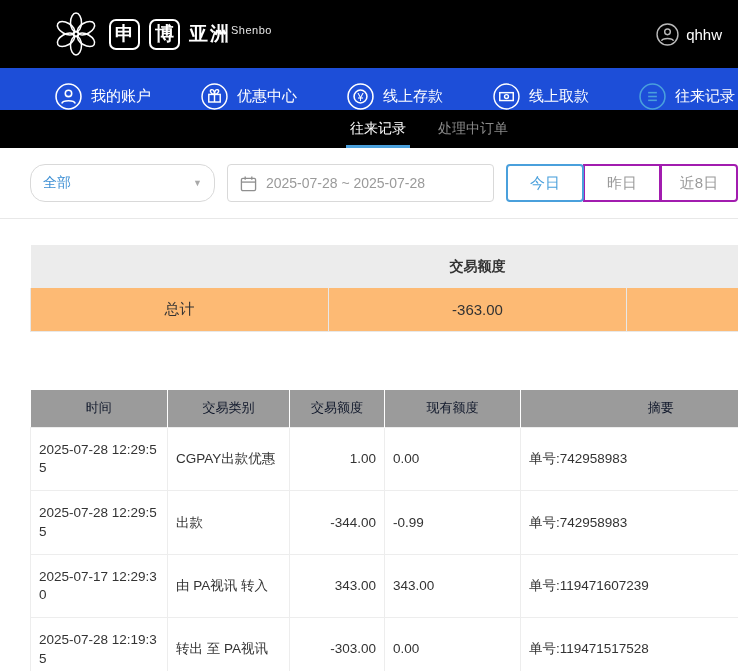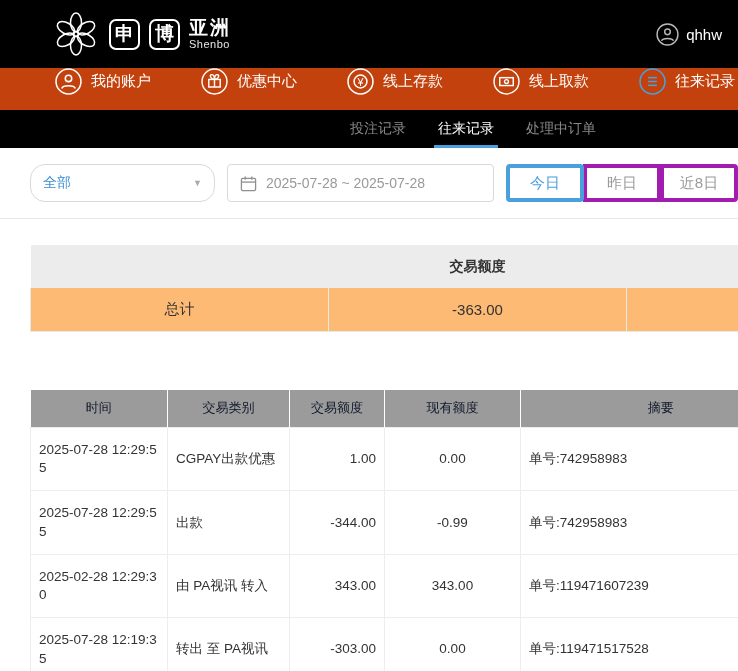--- a/index.html
+++ b/index.html
@@ -5,28 +5,28 @@
   * { margin:0; padding:0; box-sizing:border-box; }
   html,body { width:738px; height:671px; overflow:hidden; background:#fff;
     font-family:"Liberation Sans","DejaVu Sans",sans-serif; }
 
   
   .topbar { height:68px; background:#000; display:flex; align-items:center; padding:0 16px 0 52px; }
   .logo { display:flex; align-items:center; gap:9px; cursor:pointer; }
   .logo-flower { width:48px; height:48px; display:block; }
   .logo-box { width:31px; height:31px; border:2px solid #fff; border-radius:7px; color:#fff;
     font-size:19px; font-weight:bold; display:flex; align-items:center; justify-content:center; }
-  .logo-right { display:flex; flex-direction:column; line-height:1.1; color:#fff;justify-content:flex-end; }
+  .logo-right { display:flex; flex-direction:row; line-height:1.1; color:#fff;justify-content:flex-end; }
   .logo-region { font-size:19px; font-weight:bold; letter-spacing:2px; }
   .logo-sub { font-size:11px; color:#e6e6e6; letter-spacing:.5px; }
   .user { margin-left:auto; display:flex; align-items:center; gap:7px; color:#fff; font-size:15px; cursor:pointer; }
   .user-icon { width:23px; height:23px; color:#b9b9b9; }
 
   
-  .mainnav { height:42px; background:#c2410c; display:flex; align-items:flex-start; gap:50px; padding-left:55px; }
+  .mainnav { height:42px; background:#1d4ed8; display:flex; align-items:flex-end; gap:50px; padding-left:55px; }
   .nav-item { display:flex; align-items:center; gap:9px; color:#fff; font-size:15px; white-space:nowrap; cursor:pointer; }
   .nav-icon { width:27px; height:27px; color:#fff; flex:0 0 auto; }
   .nav-item.active .nav-icon { color:#4aa0dc; }
   .nav-icon svg { width:100%; height:100%; display:block; }
 
   
   .subnav { height:38px; background:#000; display:flex; gap:32px; padding-left:350px; }
   .tab { color:#8a8a8a; font-size:14px; display:flex; align-items:center; position:relative; cursor:pointer; white-space:nowrap; }
   .tab.active { color:#fff; }
   .tab.active::after { content:""; position:absolute; left:-4px; right:-4px; bottom:0; height:3px; background:#4aa0dc; }
@@ -34,21 +34,21 @@
   
   .filterbar { display:flex; align-items:center; gap:12px; padding:16px 0 16px 30px;
     border-bottom:1px solid #e8e8e8; background:#fff; }
   .select { width:198px; height:38px; border:1px solid #d9d9d9; border-radius:15px; background:#fff;
     display:flex; align-items:center; padding:0 12px; color:#3d8fd4; font-size:14px; cursor:pointer;gap:20px; }
   .select .caret { margin-left:auto; color:#a9a9a9; font-size:9px; }
   .datepicker { width:287px; height:38px; border:1px solid #d9d9d9; border-radius:4px; background:#fff;
     display:flex; align-items:center; gap:9px; padding:0 12px; color:#9a9a9a; font-size:14px; cursor:pointer; }
   .cal-icon { width:17px; height:17px; color:#8f8f8f; flex:0 0 auto; }
   .btn-group { display:flex; }
-  .range-btn { min-width:78px; height:38px; background:#fff; border:4px solid #a21caf; color:#9a9a9a;
+  .range-btn { min-width:78px; height:38px; background:#fff; border:2px solid #a21caf; color:#9a9a9a;
     font-size:15px; margin-left:-1px; display:flex; align-items:center; justify-content:center;
     cursor:pointer; padding:0 14px; }
   .range-btn:first-child { margin-left:0; border-radius:4px 0 0 4px; }
   .range-btn:last-child { border-radius:0 4px 4px 0; }
   .range-btn.active { border-color:#4aa0dc; color:#4aa0dc; position:relative; z-index:1; border-radius:4px; }
 
   
   .summary-table { margin:26px 0 0 30px; width:770px; border-collapse:collapse; table-layout:fixed; }
   .summary-table th { background:#ececec; height:43px; font-size:14px; font-weight:700; color:#333; text-align:center; }
   .summary-table td { height:43px; text-align:center; font-size:15px; color:#333; background:#fdba74;
@@ -57,21 +57,21 @@
   
   .records-table { margin:58px 0 0 30px; width:770px; border-collapse:collapse; table-layout:fixed; }
   .records-table thead th { background:#9b9b9b; color:#0f172a; font-size:13px; font-weight:400;
     height:38px; text-align:center; border-right:1px solid #fff; }
   .records-table thead th:last-child { border-right:none; }
   .records-table tbody td { border:1px solid #ededed; font-size:13.5px; color:#333; background:#fff;
     padding:13px 8px; line-height:1.35; word-break:break-all; }
   .c-time { padding-left:8px; }
   .c-type { padding-left:8px; }
   .c-amount { text-align:right; padding-right:9px; }
-  .c-balance { text-align:center; padding-right:14px; }
+  .c-balance { text-align:left; padding-right:14px; }
   .c-note { padding-left:13px; }
 </style>
 </head>
 <body>
 
 <header class="topbar">
   <div class="logo">
     <span>
       <svg class="logo-flower" viewBox="0 0 48 48">
         <g fill="none" stroke="#fff" stroke-width="1.5">
@@ -153,23 +153,20 @@
         <line x1="8.8" y1="9.3" x2="17.2" y2="9.3"></line>
         <line x1="8.8" y1="13" x2="17.2" y2="13"></line>
         <line x1="8.8" y1="16.7" x2="17.2" y2="16.7"></line>
       </svg>
     </span>
     <span>往来记录</span>
   </div>
 </nav>
 
 <div class="subnav">
-  <div class="tab">
-    <span>投注记录</span>
-  </div>
   <div class="tab active">
     <span>往来记录</span>
   </div>
   <div class="tab">
     <span>处理中订单</span>
   </div>
 </div>
 
 <div class="filterbar">
   <div class="select">
@@ -248,21 +245,21 @@
       <td class="c-note">单号:742958983</td>
     </tr>
     <tr>
       <td class="c-time">2025-07-28 12:29:55</td>
       <td class="c-type">出款</td>
       <td class="c-amount">-344.00</td>
       <td class="c-balance">-0.99</td>
       <td class="c-note">单号:742958983</td>
     </tr>
     <tr>
-      <td class="c-time">2025-02-28 12:29:30</td>
+      <td class="c-time">2025-07-17 12:29:30</td>
       <td class="c-type">由 PA视讯 转入</td>
       <td class="c-amount">343.00</td>
       <td class="c-balance">343.00</td>
       <td class="c-note">单号:119471607239</td>
     </tr>
     <tr>
       <td class="c-time">2025-07-28 12:19:35</td>
       <td class="c-type">转出 至 PA视讯</td>
       <td class="c-amount">-303.00</td>
       <td class="c-balance">0.00</td>

